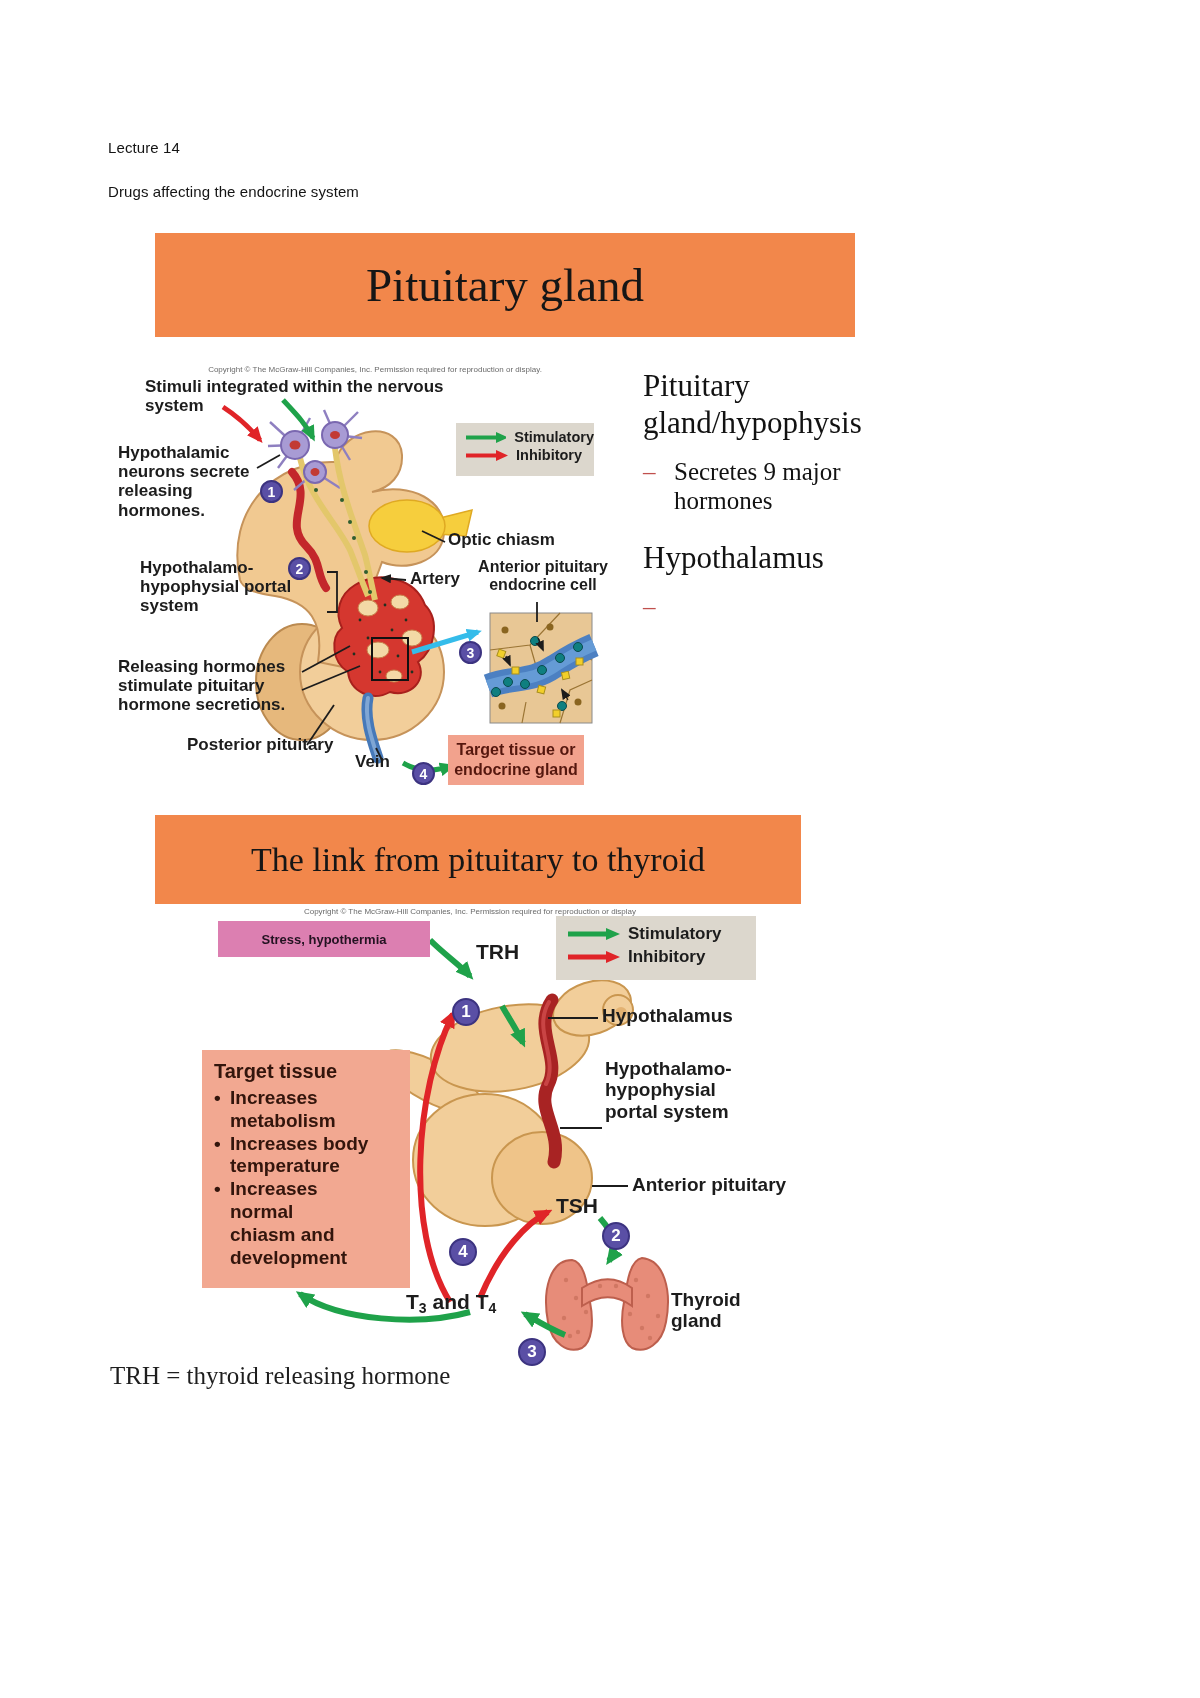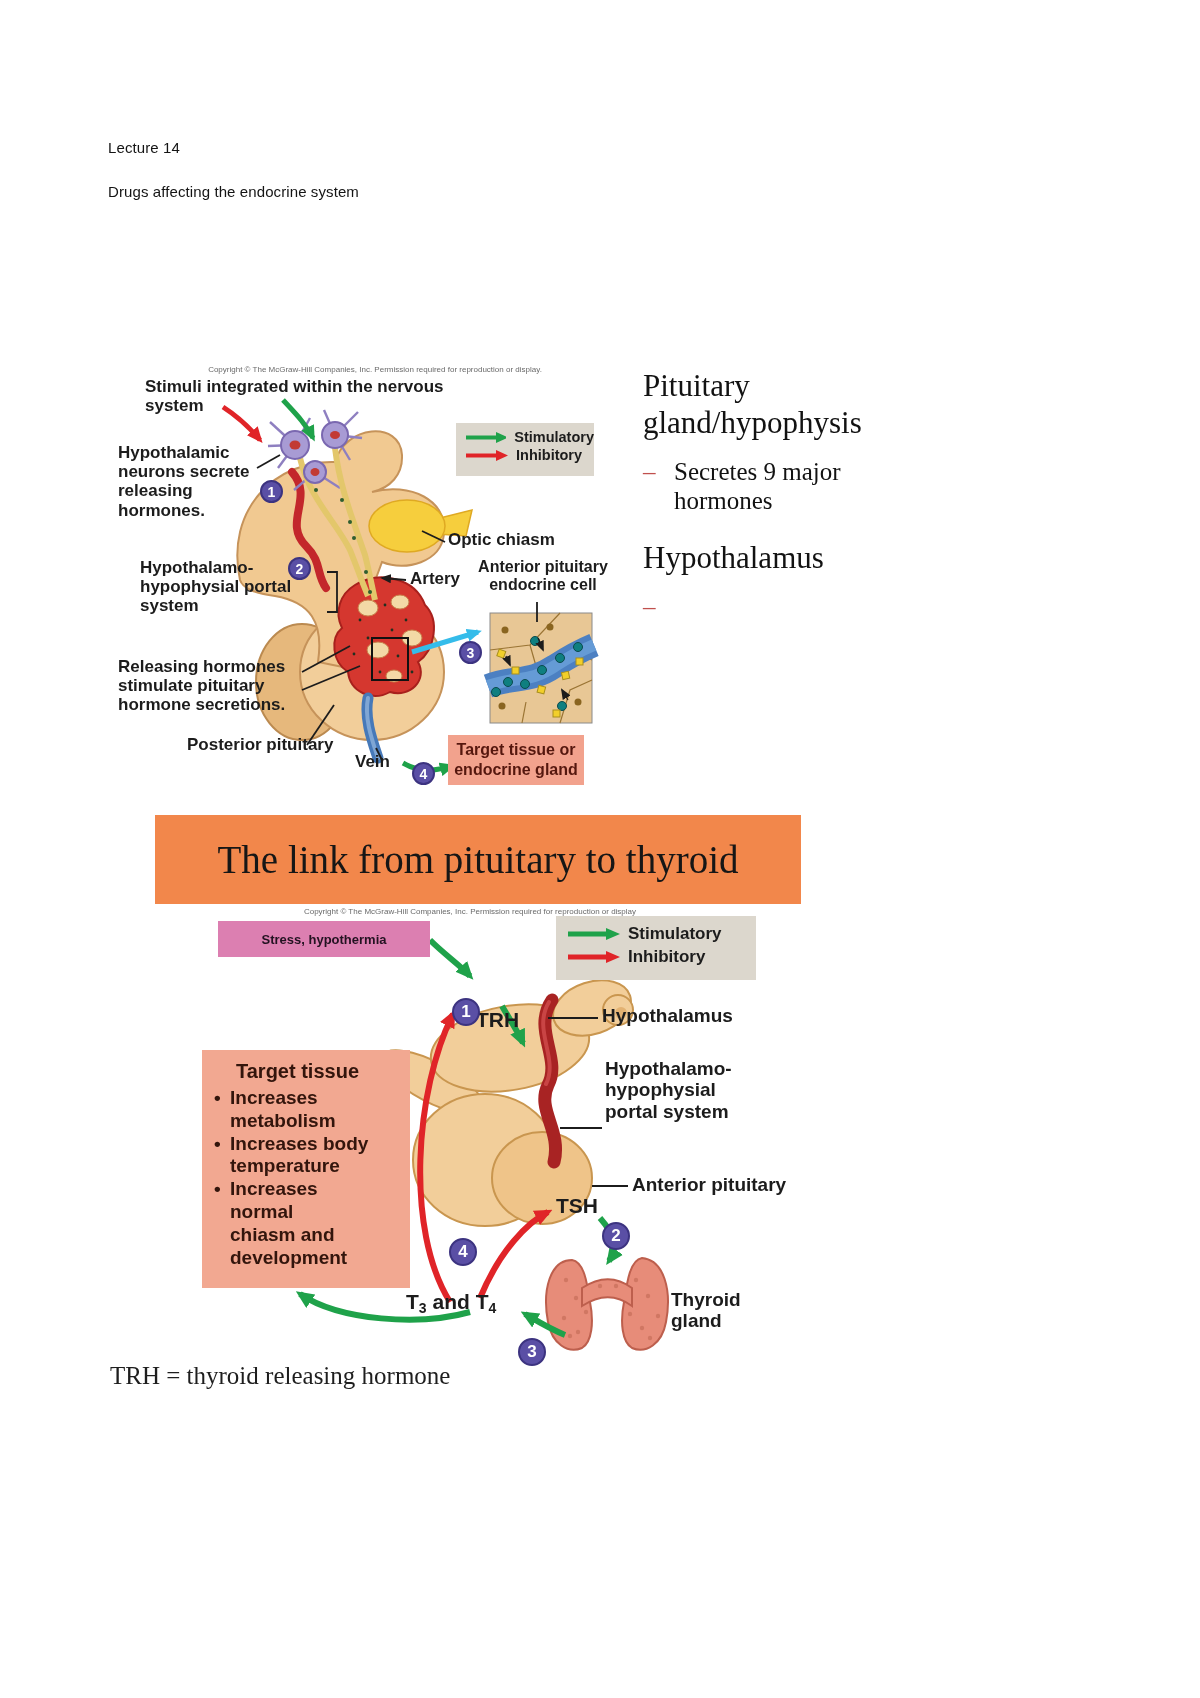--- a/index.html
+++ b/index.html
@@ -5,21 +5,21 @@
   html,body { margin:0; padding:0; background:#ffffff; }
   .page { position:relative; width:952px; height:1698px; background:#ffffff;
           font-family:"Liberation Sans",sans-serif; overflow:hidden; }
   .abs { position:absolute; }
 
   .hline { font-size:15px; color:#141414; letter-spacing:0.1px; }
 
   .banner { background:#F2874B; color:#161616; font-family:"Liberation Serif",serif;
             display:flex; align-items:center; justify-content:center; }
   .banner1 { font-size:47px; }
-  .banner2 { font-size:39px; }
+  .banner2 { font-size:34px; }
 
   .copyright { font-size:8px; color:#6a6a6a; text-align:center; }
 
   .dlabel { font-weight:bold; color:#1c1c1c; line-height:1.13; }
   .f17 { font-size:17px; }
   .f16 { font-size:16px; }
   .f19 { font-size:19px; }
   .f21 { font-size:21px; }
   .ctr { text-align:center; }
 
@@ -27,21 +27,21 @@
   .legrow { display:flex; align-items:center; gap:8px; }
   .legrow .txt { font-weight:bold; color:#1c1c1c; }
 
   .pinkbox { background:#F2A28D; color:#55170e; font-weight:bold; text-align:center;
              display:flex; flex-direction:column; justify-content:center; line-height:1.25; }
   .stressbox { background:#DC7FB1; color:#231221; font-weight:bold; font-size:13px;
                display:flex; align-items:center; justify-content:center; }
 
   .targetbox { background:#F2A891; color:#33150c; font-weight:bold; font-size:19px;
                line-height:1.2; padding:9px 8px 8px 12px; box-sizing:border-box; }
-  .tb-title { font-size:20px; margin-bottom:4px;margin-left:22px; }
+  .tb-title { font-size:20px; margin-bottom:4px; }
   .tb-item { display:flex; }
   .tb-dot { width:16px; flex:none; }
   .tb-lines div { white-space:nowrap; }
 
   .step { background:#5A4FA5; border:2px solid #3C3380; color:#ffffff; border-radius:50%;
           display:flex; align-items:center; justify-content:center; font-weight:bold;
           box-sizing:border-box; }
   .step-s1 { width:23px; height:23px; font-size:14px; }
   .step-s2 { width:28px; height:28px; font-size:17px; }
 
@@ -56,20 +56,23 @@
   .t3t4 { font-weight:bold; color:#1c1c1c; font-size:21px; }
 </style>
 </head>
 <body>
 
 <div class="page">
 
   <div class="abs hline" style="left:108px; top:139px;">Lecture 14</div>
   <div class="abs hline" style="left:108px; top:183px;">Drugs affecting the endocrine system</div>
 
+  <div class="abs banner banner1" style="left:155px; top:233px; width:700px; height:104px;">
+    <span>Pituitary gland</span>
+  </div>
 
   <div class="abs copyright" style="left:185px; top:365px; width:380px;">Copyright © The McGraw-Hill Companies, Inc. Permission required for reproduction or display.</div>
 
   <svg class="abs" style="left:110px; top:350px;" width="500" height="450" viewBox="0 0 500 450">
     <defs>
       <marker id="m-g1" markerWidth="16" markerHeight="14" refX="12" refY="7" orient="auto" markerUnits="userSpaceOnUse">
           <path d="M0,0 L16,7 L0,14 Z" fill="#1FA24A"></path>
         </marker>
       <marker id="m-r1" markerWidth="16" markerHeight="14" refX="12" refY="7" orient="auto" markerUnits="userSpaceOnUse">
           <path d="M0,0 L16,7 L0,14 Z" fill="#E02428"></path>
@@ -349,21 +352,21 @@
     </div>
     <div class="legrow" style="margin-top:3px;">
       <svg width="54" height="14">
           <line x1="2" y1="7" x2="40" y2="7" stroke="#E02428" stroke-width="5"></line>
           <polygon points="40,1 54,7 40,13" fill="#E02428"></polygon>
         </svg>
       <span class="txt" style="font-size:17px;">Inhibitory</span>
     </div>
   </div>
 
-  <div class="abs dlabel f21" style="left:476px; top:1008px;">TRH</div>
+  <div class="abs dlabel f21" style="left:476px; top:940px;">TRH</div>
   <div class="abs dlabel f19" style="left:602px; top:1005px;">Hypothalamus</div>
   <div class="abs dlabel f19" style="left:605px; top:1058px; width:150px;">Hypothalamo-hypophysial portal system</div>
   <div class="abs dlabel f19" style="left:632px; top:1174px; width:190px;">Anterior pituitary</div>
   <div class="abs dlabel f21" style="left:556px; top:1194px;">TSH</div>
   <div class="abs dlabel f19" style="left:671px; top:1289px; width:92px;">Thyroid gland</div>
 
   <div class="abs t3t4" style="left:406px; top:1290px;">
     <span>T</span><sub class="tsub">3</sub><span> and </span><span>T</span><sub class="tsub">4</sub>
   </div>
 

